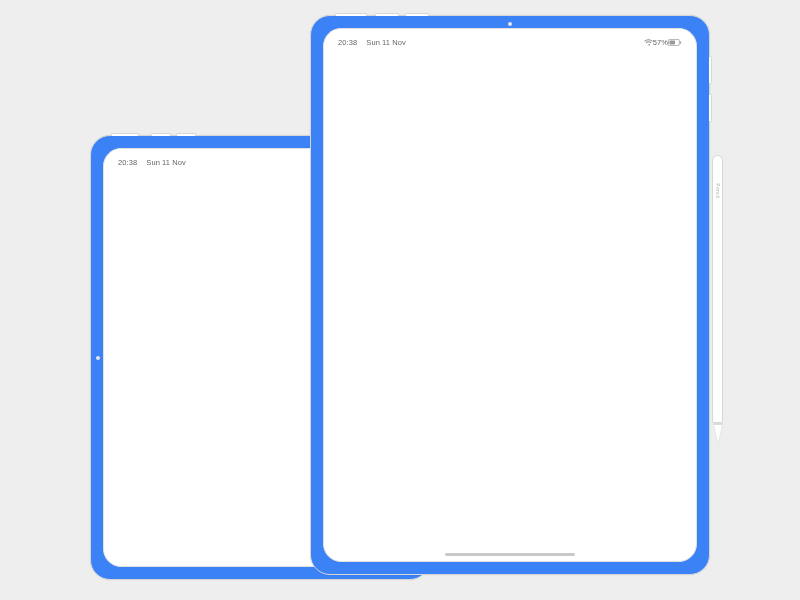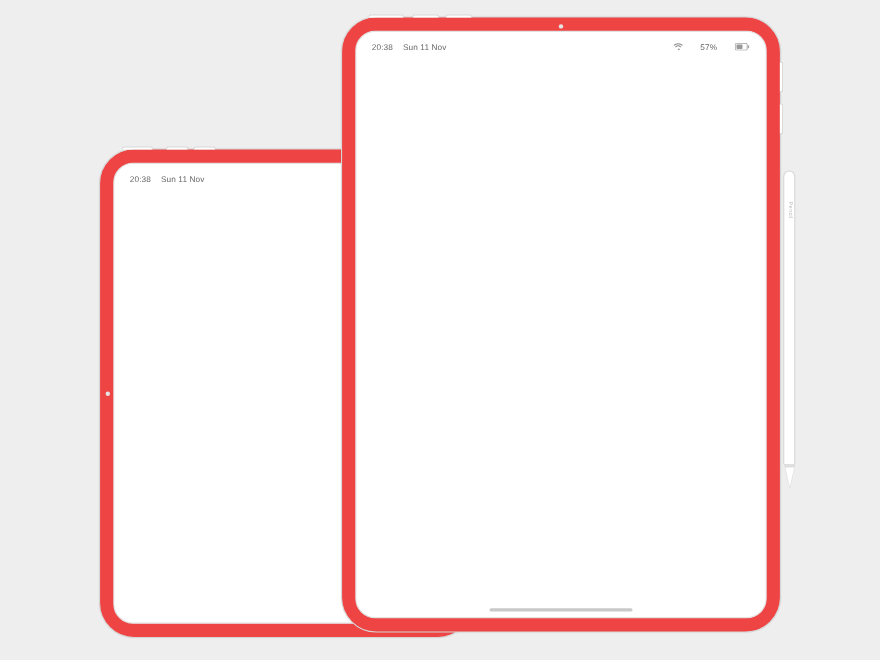--- a/index.html
+++ b/index.html
@@ -5,23 +5,23 @@
     * { box-sizing: border-box; margin: 0; padding: 0; }
     html, body { width: 800px; height: 600px; overflow: hidden; }
     body {
       background: #eeeeee;
       font-family: -apple-system, BlinkMacSystemFont, "Helvetica Neue", Arial, sans-serif;
       position: relative;
     }
 
     .device {
       position: absolute;
-      background: #ef4444;
-      border: 1px solid #d6d6d6;
-      border-radius: 32px;
+      background: #3b82f6;
+      border: 1px solid #d6d6d6;
+      border-radius: 20px;
       box-shadow: 0 0 0 1px rgba(0,0,0,0.02);
     }
 
     .screen {
       position: absolute;
       inset: 12px;
       border: 1px solid #e2e2e2;
       border-radius: 18px;
       background: #ffffff;
       overflow: hidden;
@@ -36,21 +36,21 @@
       display: flex;
       align-items: center;
       justify-content: space-between;
       font-size: 7.5px;
       color: #666666;
       font-weight: 500;
       letter-spacing: 0.1px;
     }
 
     .status-left { display: flex; align-items: center; gap: 9px; }
-    .status-right { display: flex; align-items: center; gap: 16px; text-align: center; }
+    .status-right { display: flex; align-items: center; gap: 0; text-align: center; }
 
     .wifi-icon, .battery-icon { display: inline-block; }
 
     .wifi-icon svg { width: 9px; height: 7px; display: block; }
     .battery-icon svg { width: 14px; height: 7px; display: block; }
 
     .home-indicator {
       position: absolute;
       bottom: 5px;
       left: 50%;

